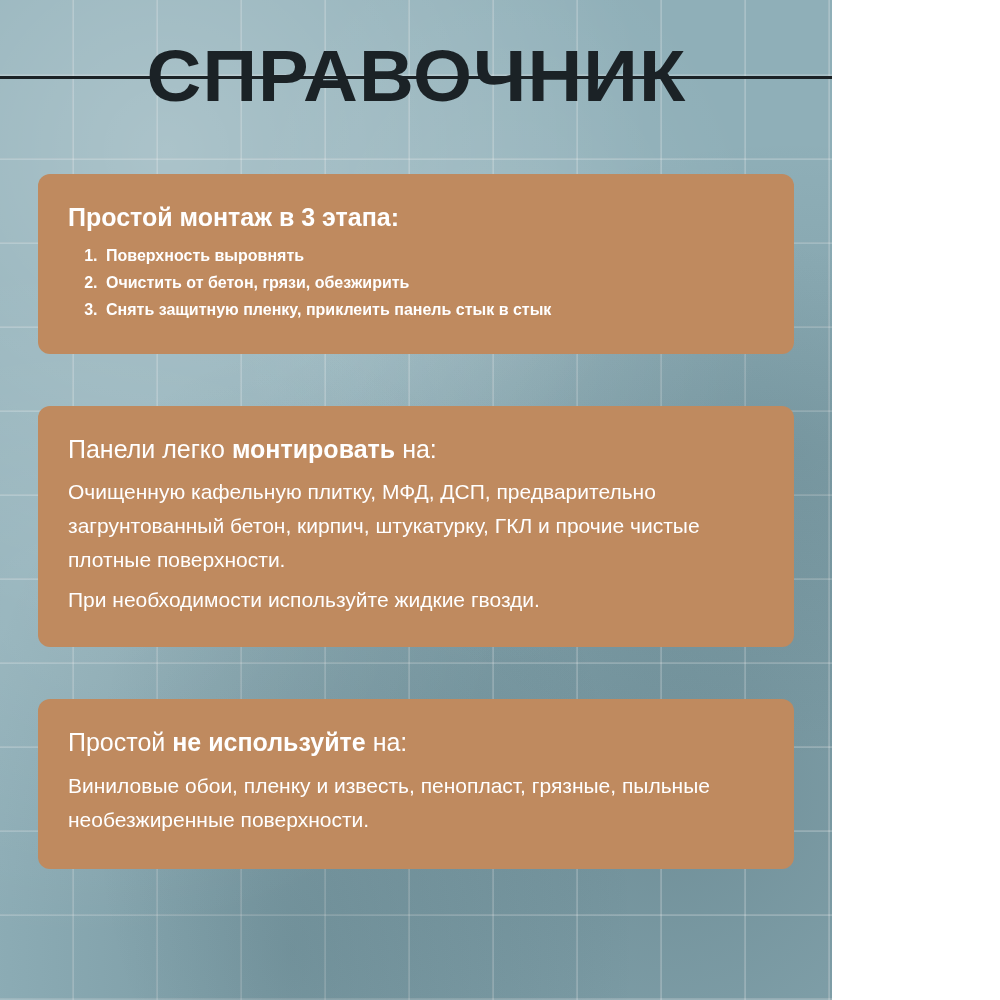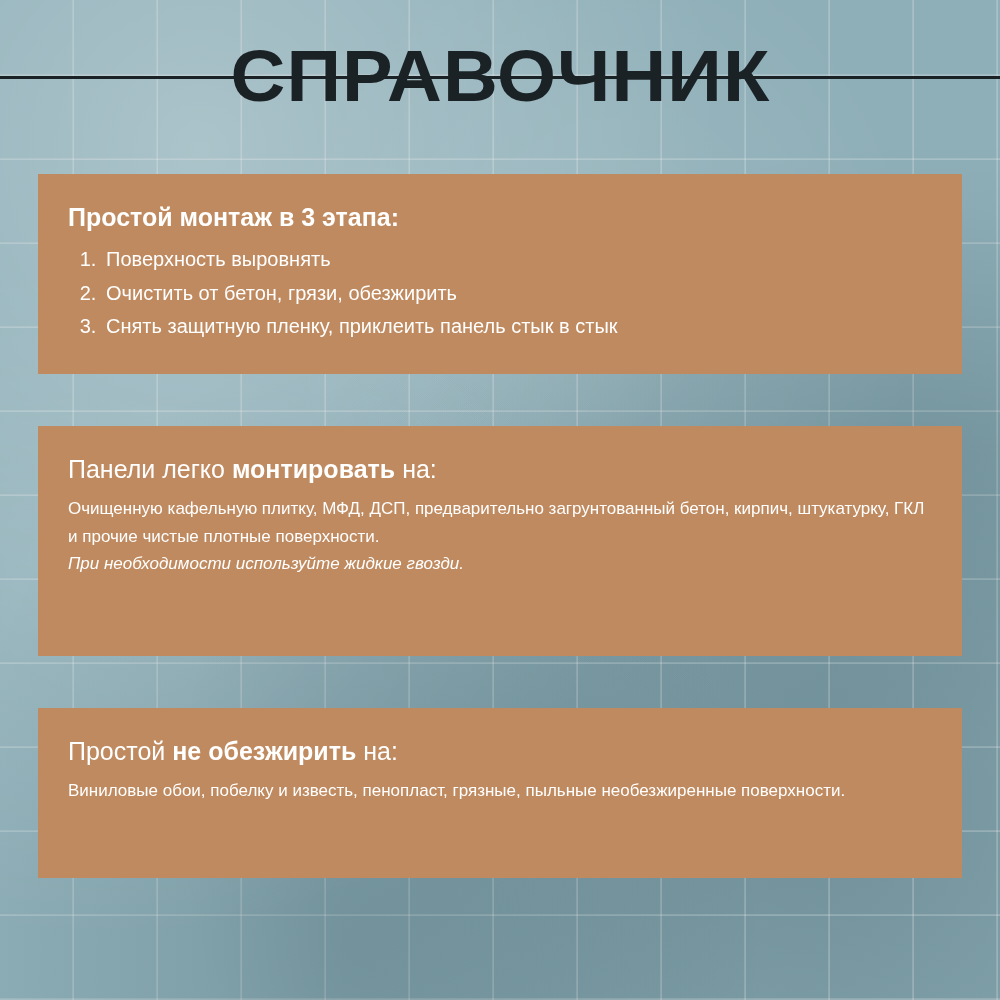--- a/index.html
+++ b/index.html
@@ -8,21 +8,21 @@
   }
   body {
     width: 1000px;
     height: 1000px;
     font-family: "Liberation Sans", sans-serif;
     overflow: hidden;
   }
 
   .poster {
     position: relative;
-    width: 1000px;
+    width: 832px;
     height: 1000px;
     background-color: #8fafb8;
     background-image:
       linear-gradient(rgba(255,255,255,0.22) 2px, transparent 2px),
       linear-gradient(90deg, rgba(255,255,255,0.22) 2px, transparent 2px),
       linear-gradient(rgba(0,0,0,0.05) 1px, transparent 1px),
       linear-gradient(90deg, rgba(0,0,0,0.05) 1px, transparent 1px),
       radial-gradient(circle at 20% 15%, rgba(255,255,255,0.25), transparent 45%),
       radial-gradient(circle at 80% 80%, rgba(40,70,80,0.30), transparent 55%);
     background-size:
@@ -95,55 +95,56 @@
     padding: 24px 38px 0 38px;
     box-sizing: border-box;
   }
 
   .card {
     background: #bf8a5f;
     color: #ffffff;
     box-sizing: border-box;
     padding: 28px 30px 30px 30px;
     margin-bottom: 52px;
+    border-radius: 12px;
   }
 
   .card-title {
     font-size: 25px;
     font-weight: 700;
     line-height: 1.25;
     margin: 0 0 10px 0;
     color: #ffffff;
   }
   .card-title .light {
     font-weight: 400;
   }
 
   ol.steps {
     margin: 4px 0 0 0;
     padding-left: 34px;
     list-style: decimal;
   }
   ol.steps li {
-    font-size: 20px;
+    font-size: 16px;
     line-height: 1.68;
     color: #ffffff;
-    font-weight: 400;
+    font-weight: 700;
     padding-left: 4px;
   }
 
   .body-text {
-    font-size: 17px;
+    font-size: 21px;
     line-height: 1.62;
     color: #ffffff;
     font-weight: 400;
     margin: 0;
   }
   .body-text + .body-text {
-    font-style: italic;
+    margin-top: 6px;
   }
 
   #card-steps { min-height: 180px; }
   #card-do { min-height: 230px; }
   #card-dont { min-height: 170px; }
 </style>
 </head>
 <body>
 
 <div class="poster">
@@ -164,18 +165,18 @@
       </ol>
     </section>
 
     <section class="card" id="card-do">
       <h2 class="card-title"><span class="light">Панели легко </span><span>монтировать</span><span class="light"> на:</span></h2>
       <p class="body-text">Очищенную кафельную плитку, МФД, ДСП, предварительно загрунтованный бетон, кирпич, штукатурку, ГКЛ и прочие чистые плотные поверхности.</p>
       <p class="body-text">При необходимости используйте жидкие гвозди.</p>
     </section>
 
     <section class="card" id="card-dont">
-      <h2 class="card-title"><span class="light">Простой </span><span>не обезжирить</span><span class="light"> на:</span></h2>
-      <p class="body-text">Виниловые обои, побелку и известь, пенопласт, грязные, пыльные необезжиренные поверхности.</p>
+      <h2 class="card-title"><span class="light">Простой </span><span>не используйте</span><span class="light"> на:</span></h2>
+      <p class="body-text">Виниловые обои, пленку и известь, пенопласт, грязные, пыльные необезжиренные поверхности.</p>
     </section>
 
   </div>
 </div>
 
 </body></html>

